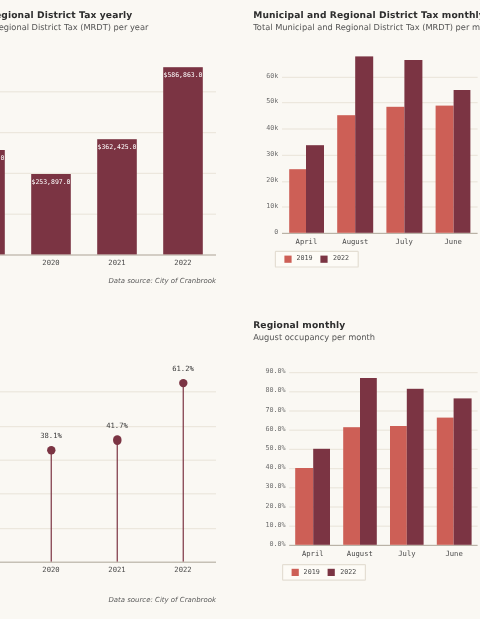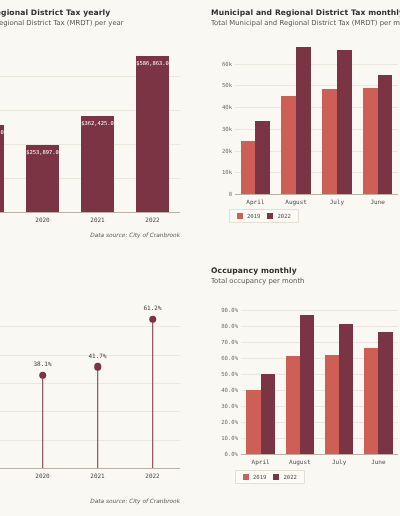--- a/index.html
+++ b/index.html
@@ -180,22 +180,22 @@
         <div class="stem" style="left:192.5px;height:148.62857142857143px;"></div>
         <div class="dot" style="left:192.5px;bottom:148.62857142857143px;"></div>
         <div class="dotlabel" style="left:192.5px;top:13.371428571428567px;">61.2%</div>
         <div class="xtick" style="left:192.5px;">2022</div>
       </div>
     <div class="source" style="top:240px;right:20px;">Data source: City of Cranbrook</div>
   </div>
 
   <div class="panel" id="panel-occupancy-monthly">
     <div class="hdr">
-      <div class="ttl">Occupancy monthly</div>
-      <div class="sub">Total occupancy per month</div>
+      <div class="ttl">Regional monthly</div>
+      <div class="sub">August occupancy per month</div>
     </div>
     <div class="plot" id="plot-occupancy-monthly" style="position:absolute;left:36px;top:44px;width:157px;height:152px;">
         <div class="ytick" style="top:152px;">0.0%</div>
         <div class="gridline" style="top:136px;"></div>
         <div class="ytick" style="top:136px;">10.0%</div>
         <div class="gridline" style="top:120px;"></div>
         <div class="ytick" style="top:120px;">20.0%</div>
         <div class="gridline" style="top:104px;"></div>
         <div class="ytick" style="top:104px;">30.0%</div>
         <div class="gridline" style="top:88px;"></div>

